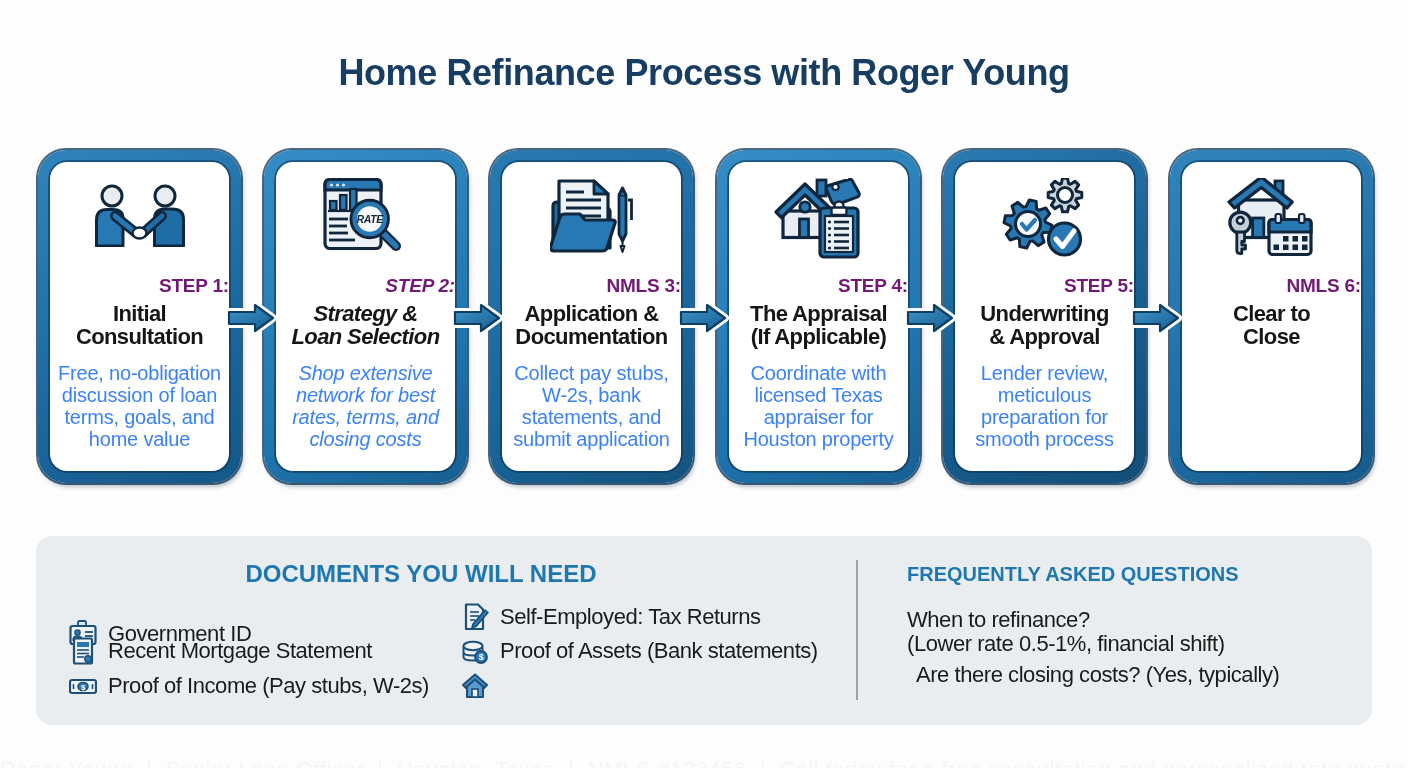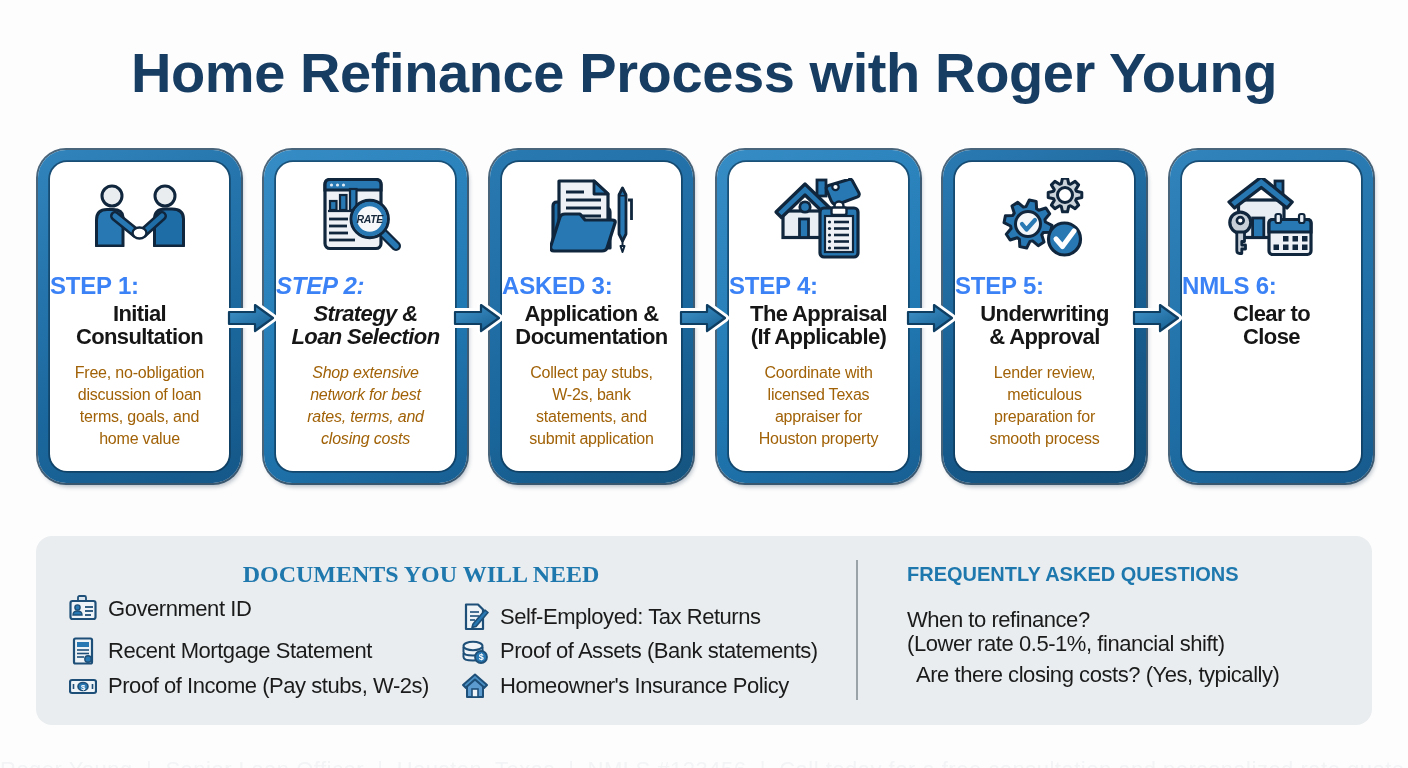--- a/index.html
+++ b/index.html
@@ -1,26 +1,26 @@
 <!DOCTYPE html>
 <html><head>
 <meta charset="utf-8">
 <style>
 html,body{margin:0;padding:0;}
 body{width:1408px;height:768px;background:#fdfdfd;font-family:"Liberation Sans",sans-serif;position:relative;overflow:hidden;}
-.title{position:absolute;left:0;top:42px;width:1408px;text-align:center;font-size:56px;line-height:62px;font-weight:bold;color:#173d63;letter-spacing:-0.4px;}
+.title{position:absolute;left:0;top:42px;width:1408px;text-align:center;font-size:36px;line-height:62px;font-weight:bold;color:#173d63;letter-spacing:-0.4px;}
 .card{position:absolute;top:150px;width:203px;height:333px;border-radius:28px;padding:12px;box-sizing:border-box;box-shadow:0 0 0 2px rgba(13,51,80,.75), 2px 4px 4px rgba(20,50,80,.3);}
 .cin{width:100%;height:100%;background:#fff;border-radius:17px;box-shadow:0 0 0 1.8px rgba(13,51,80,.65);position:relative;}
 .icon{position:absolute;left:0;top:16px;width:100%;text-align:center;}
-.step{position:absolute;left:0;top:111px;width:100%;text-align:left;font-size:24px;line-height:26px;font-weight:bold;color:#3b82f6;letter-spacing:-0.2px;}
+.step{position:absolute;left:0;top:111px;width:100%;text-align:right;font-size:19px;line-height:26px;font-weight:bold;color:#701a75;letter-spacing:-0.2px;}
 .ctitle{position:absolute;left:0;top:140px;width:100%;text-align:center;font-size:22px;font-weight:bold;color:#161616;line-height:23px;letter-spacing:-0.6px;}
-.cdesc{position:absolute;left:0;top:200px;width:100%;text-align:center;font-size:16px;color:#a16207;line-height:22px;letter-spacing:-0.2px;}
+.cdesc{position:absolute;left:0;top:200px;width:100%;text-align:center;font-size:20px;color:#3b82f6;line-height:22px;letter-spacing:-0.2px;}
 .arrow{position:absolute;top:298px;}
 .panel{position:absolute;left:36px;top:536px;width:1336px;height:189px;background:#e9edef;border-radius:16px;}
-.dochead{position:absolute;left:121px;top:560px;width:600px;text-align:center;font-size:24px;line-height:28px;font-weight:bold;color:#1e78ae;font-family:Liberation Serif, serif;}
+.dochead{position:absolute;left:121px;top:560px;width:600px;text-align:center;font-size:24px;line-height:28px;font-weight:bold;color:#1e78ae;}
 .faqhead{position:absolute;left:907px;top:560px;font-size:20px;line-height:28px;font-weight:bold;color:#1e78ae;}
 .ditem{position:absolute;height:30px;display:flex;align-items:center;font-size:22px;color:#1b1b1b;letter-spacing:-0.45px;}
 .ditem svg{margin-right:11px;}
 .divider{position:absolute;left:856px;top:560px;width:1.5px;height:140px;background:#9aa3a8;}
 .faq{position:absolute;left:907px;font-size:22px;color:#1b1b1b;line-height:24px;letter-spacing:-0.45px;}
 .foot{position:absolute;left:0;top:757px;width:1408px;height:11px;overflow:hidden;color:#f2f4f5;font-size:22px;white-space:nowrap;letter-spacing:0.5px;}
 </style>
 </head>
 <body>
 <div class="title">Home Refinance Process with Roger Young</div>
@@ -80,21 +80,21 @@
 <line x1="16" y1="22" x2="51" y2="22" stroke="#10263c" stroke-width="3"></line>
 <line x1="16" y1="30" x2="51" y2="30" stroke="#10263c" stroke-width="3"></line>
 <line x1="27" y1="38" x2="51" y2="38" stroke="#10263c" stroke-width="3"></line>
 <path d="M0.5,69 L10,39 Q11,36 15,36 L30,36 L35,42 L62,42 Q66,42 65,45 L57,70 Q56,73 52,73 L4,73 Q0.5,73 0.5,69 Z" fill="#2878b3" stroke="#10263c" stroke-width="3.2" stroke-linejoin="round"></path>
 <path d="M69,17 L76,17 L76,56 L72.5,63 L69,56 Z" fill="#2878b3" stroke="#10263c" stroke-width="2.8" stroke-linejoin="round"></path>
 <path d="M69,17 L72.5,10 L76,17" fill="#1f6da6" stroke="#10263c" stroke-width="2.8" stroke-linejoin="round"></path>
 <path d="M72.5,74 L70.5,68 L74.5,68 Z" fill="#fff" stroke="#10263c" stroke-width="2" stroke-linejoin="round"></path>
 <path d="M72.5,63 L72.5,67" stroke="#10263c" stroke-width="2"></path>
 <path d="M78,22 L81.5,22 L81.5,42" fill="none" stroke="#10263c" stroke-width="2.8"></path>
 </svg></div>
-  <div class="step">ASKED 3:</div>
+  <div class="step">NMLS 3:</div>
   <div class="ctitle">Application &amp;<br>Documentation</div>
   <div class="cdesc">Collect pay stubs,<br>W-2s, bank<br>statements, and<br>submit application</div>
  </div>
 </div>
 <div class="card" id="c4" style="left:717px;background:linear-gradient(150deg,#368dc6,#2179b3 60%,#175f93);">
  <div class="cin">
   <div class="icon"><svg width="96" height="82" viewBox="0 0 96 82">
 <rect x="46" y="2" width="9" height="16" fill="#2878b3" stroke="#10263c" stroke-width="2.8"></rect>
 <rect x="12" y="33" width="44" height="26.5" fill="#e8eef4" stroke="#10263c" stroke-width="3.2"></rect>
 <path d="M5,34 L34,6 L63,34 L57.5,39.5 L34,17 L10.5,39.5 Z" fill="#2878b3" stroke="#10263c" stroke-width="3.2" stroke-linejoin="round"></path>
@@ -221,21 +221,21 @@
     </defs>
 <path d="M2,14 H28 V7 L46,20 L28,33 V26 H2 Z" fill="none" stroke="#fff" stroke-width="8" stroke-linejoin="round"></path>
 <path d="M2,14 H28 V7 L46,20 L28,33 V26 H2 Z" fill="url(#ag4)" stroke="#0f3e63" stroke-width="2.2" stroke-linejoin="round"></path>
 </svg>
 
 <div class="panel"></div>
 <div class="dochead">DOCUMENTS YOU WILL NEED</div>
 <div class="faqhead">FREQUENTLY ASKED QUESTIONS</div>
 <div class="divider"></div>
 
-<div class="ditem" style="left:69px;top:594px;">
+<div class="ditem" style="left:69px;top:619px;">
     <svg width="28" height="28" viewBox="0 0 28 28">
 <rect x="9" y="1" width="8" height="6" rx="1.5" fill="#dbe6ee" stroke="#1d4f78" stroke-width="1.8"></rect>
 <rect x="1.5" y="6" width="25" height="18" rx="2" fill="#eef3f7" stroke="#1d4f78" stroke-width="2.2"></rect>
 <circle cx="8.5" cy="12.5" r="2.6" fill="#2878b3" stroke="#1d4f78" stroke-width="1.4"></circle>
 <path d="M4,20 Q4,16 8.5,16 Q13,16 13,20 Z" fill="#2878b3" stroke="#1d4f78" stroke-width="1.4"></path>
 <line x1="16" y1="12" x2="24" y2="12" stroke="#1d4f78" stroke-width="1.8"></line>
 <line x1="16" y1="16" x2="24" y2="16" stroke="#1d4f78" stroke-width="1.8"></line>
 <line x1="16" y1="20" x2="22" y2="20" stroke="#1d4f78" stroke-width="1.8"></line>
 </svg>
     <span>Government ID</span>
@@ -282,19 +282,18 @@
 <text x="20" y="23.2" font-family="Liberation Sans,sans-serif" font-size="9" font-weight="bold" fill="#fff" text-anchor="middle">$</text>
 </svg>
     <span>Proof of Assets (Bank statements)</span>
   </div>
 <div class="ditem" style="left:461px;top:671px;">
     <svg width="28" height="28" viewBox="0 0 28 28">
 <path d="M2,13 L14,2.5 L26,13 L23,16 L14,8 L5,16 Z" fill="#4a90c4" stroke="#1d4f78" stroke-width="2" stroke-linejoin="round"></path>
 <path d="M6,14.5 V25 H22 V14.5 L14,7.5 Z" fill="#5b9bd0" stroke="#1d4f78" stroke-width="2" stroke-linejoin="round"></path>
 <rect x="11" y="17" width="6" height="8" fill="#eef3f7" stroke="#1d4f78" stroke-width="1.6"></rect>
 </svg>
-    <span>Homeowner's Insurance Policy</span>
   </div>
 
 <div class="faq" style="top:608px;">When to refinance?<br>(Lower rate 0.5-1%, financial shift)</div>
 <div class="faq" style="top:663px;margin-left:9px;">Are there closing costs? (Yes, typically)</div>
 
 <div class="foot">Roger Young &nbsp;|&nbsp; Senior Loan Officer &nbsp;|&nbsp; Houston, Texas &nbsp;|&nbsp; NMLS #123456 &nbsp;|&nbsp; Call today for a free consultation and personalized rate quote</div>
 
 </body></html>

